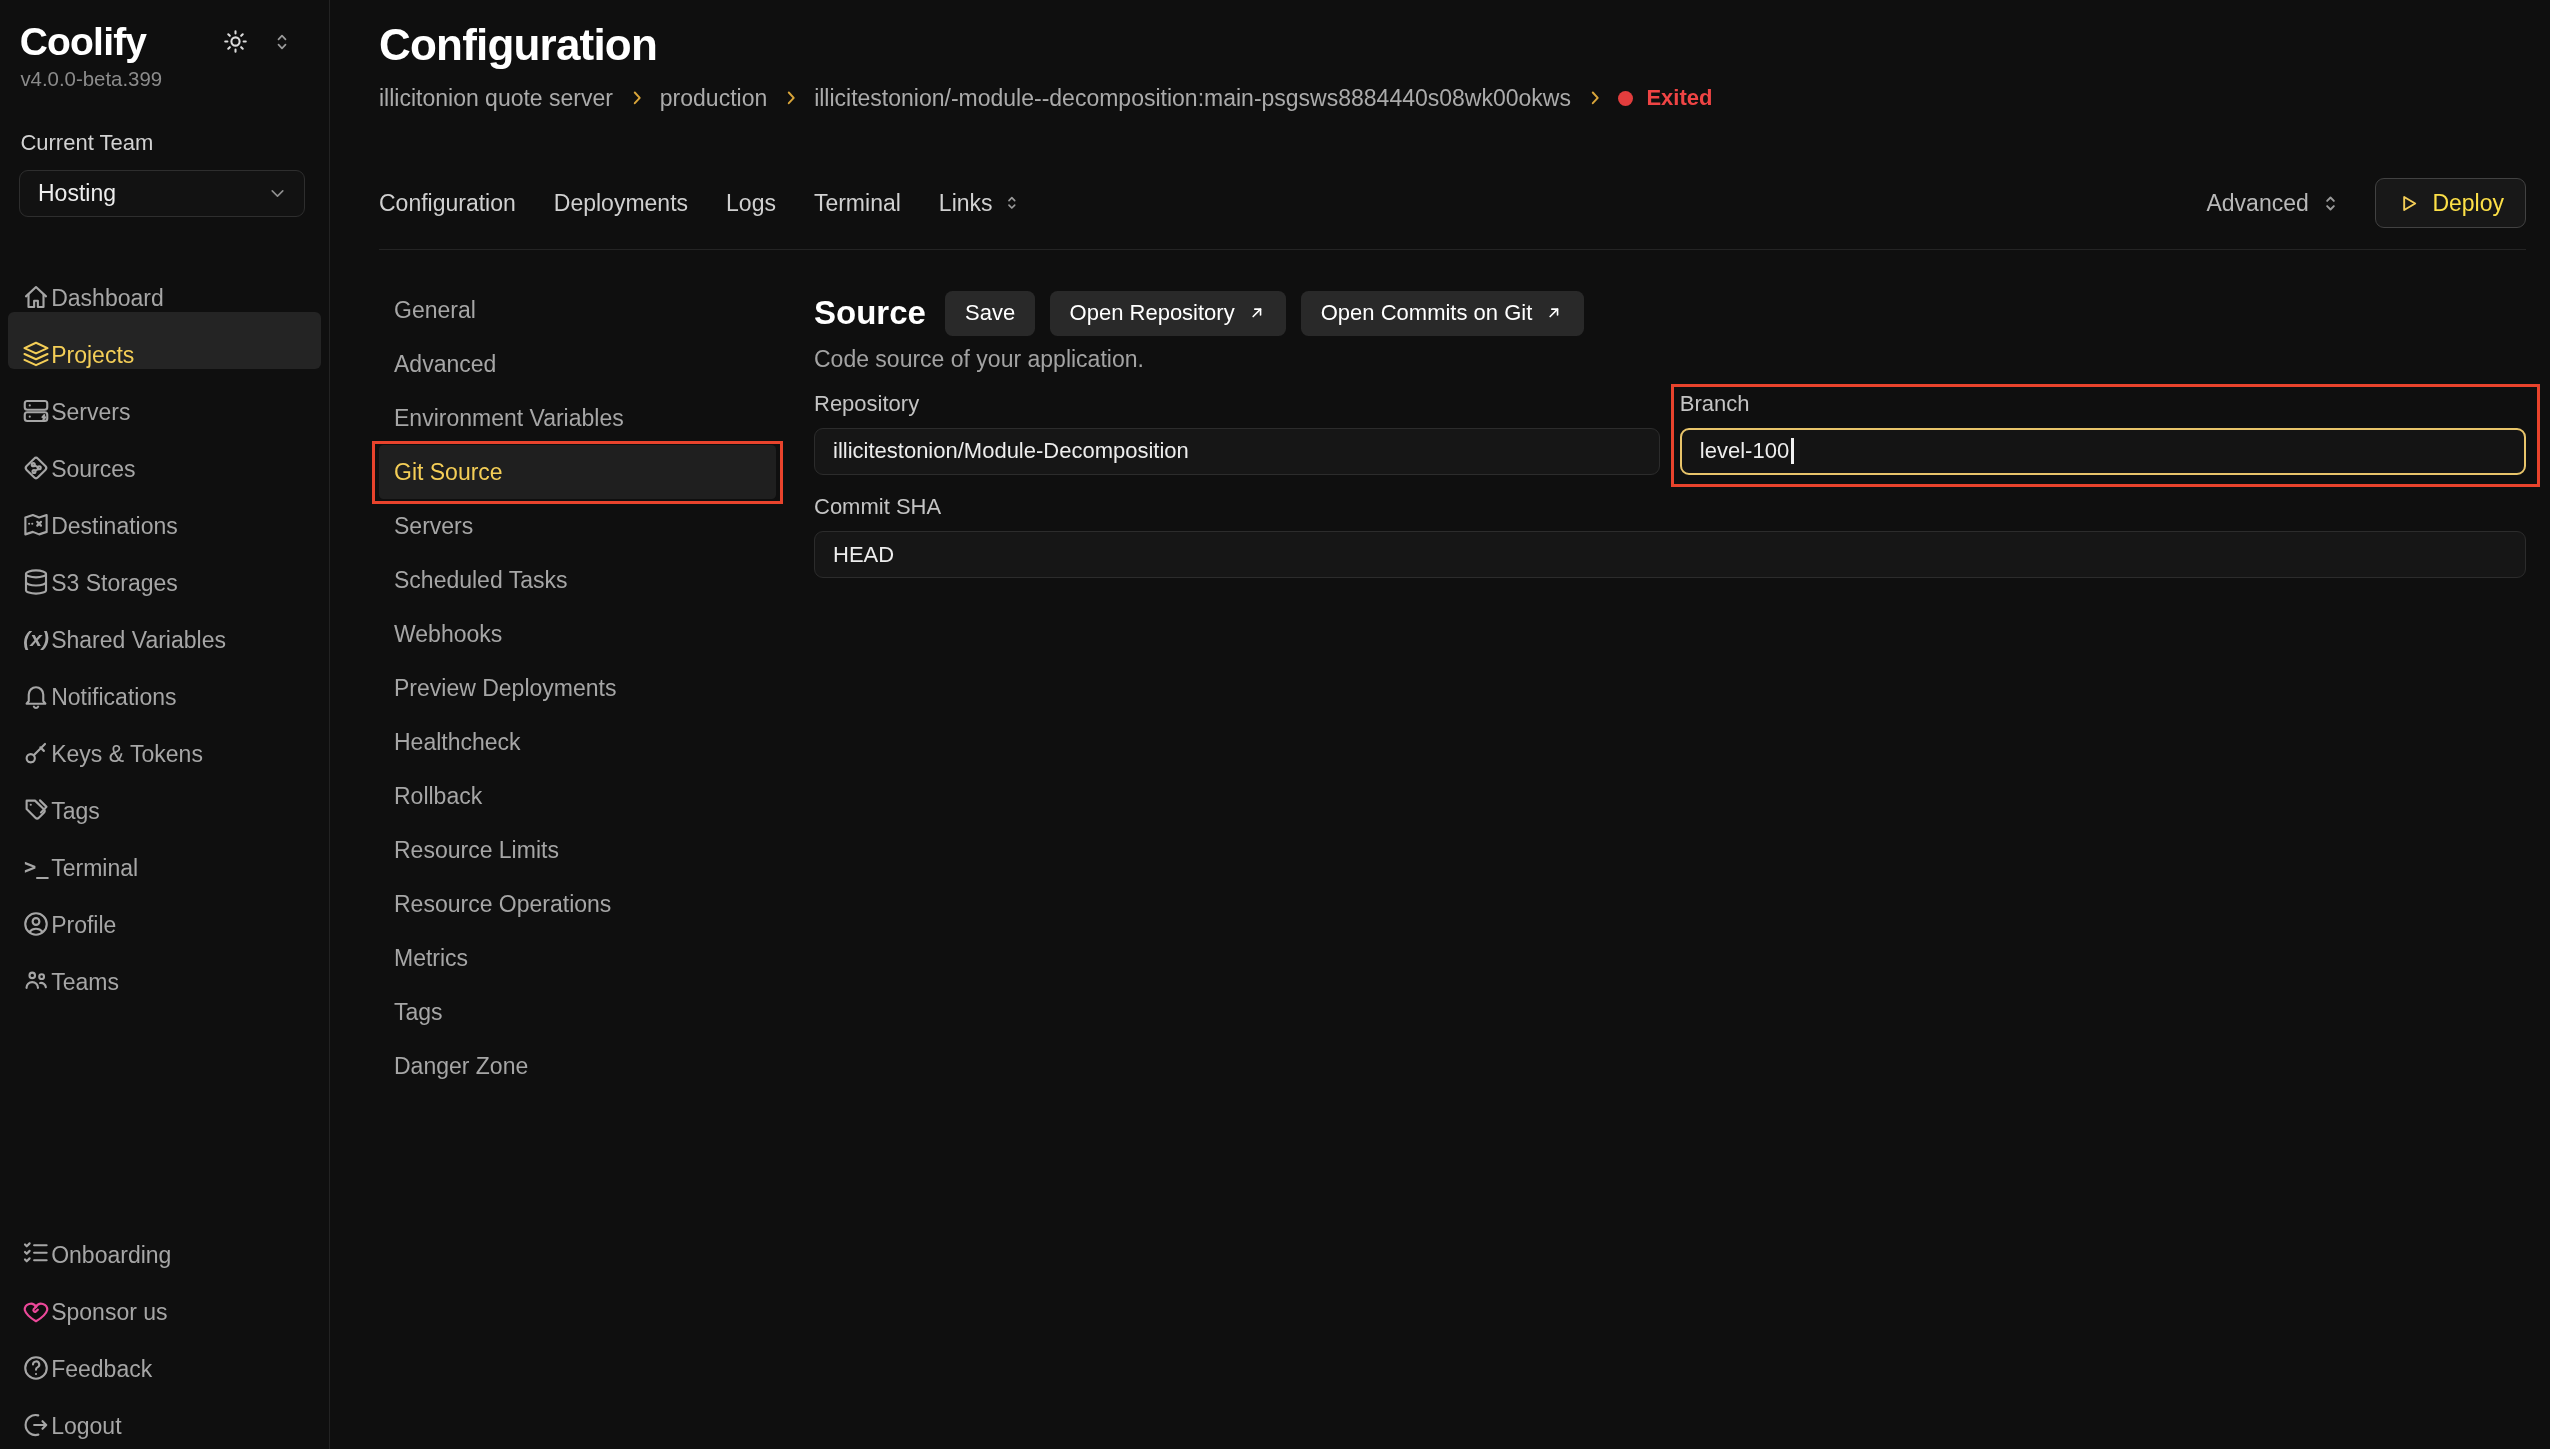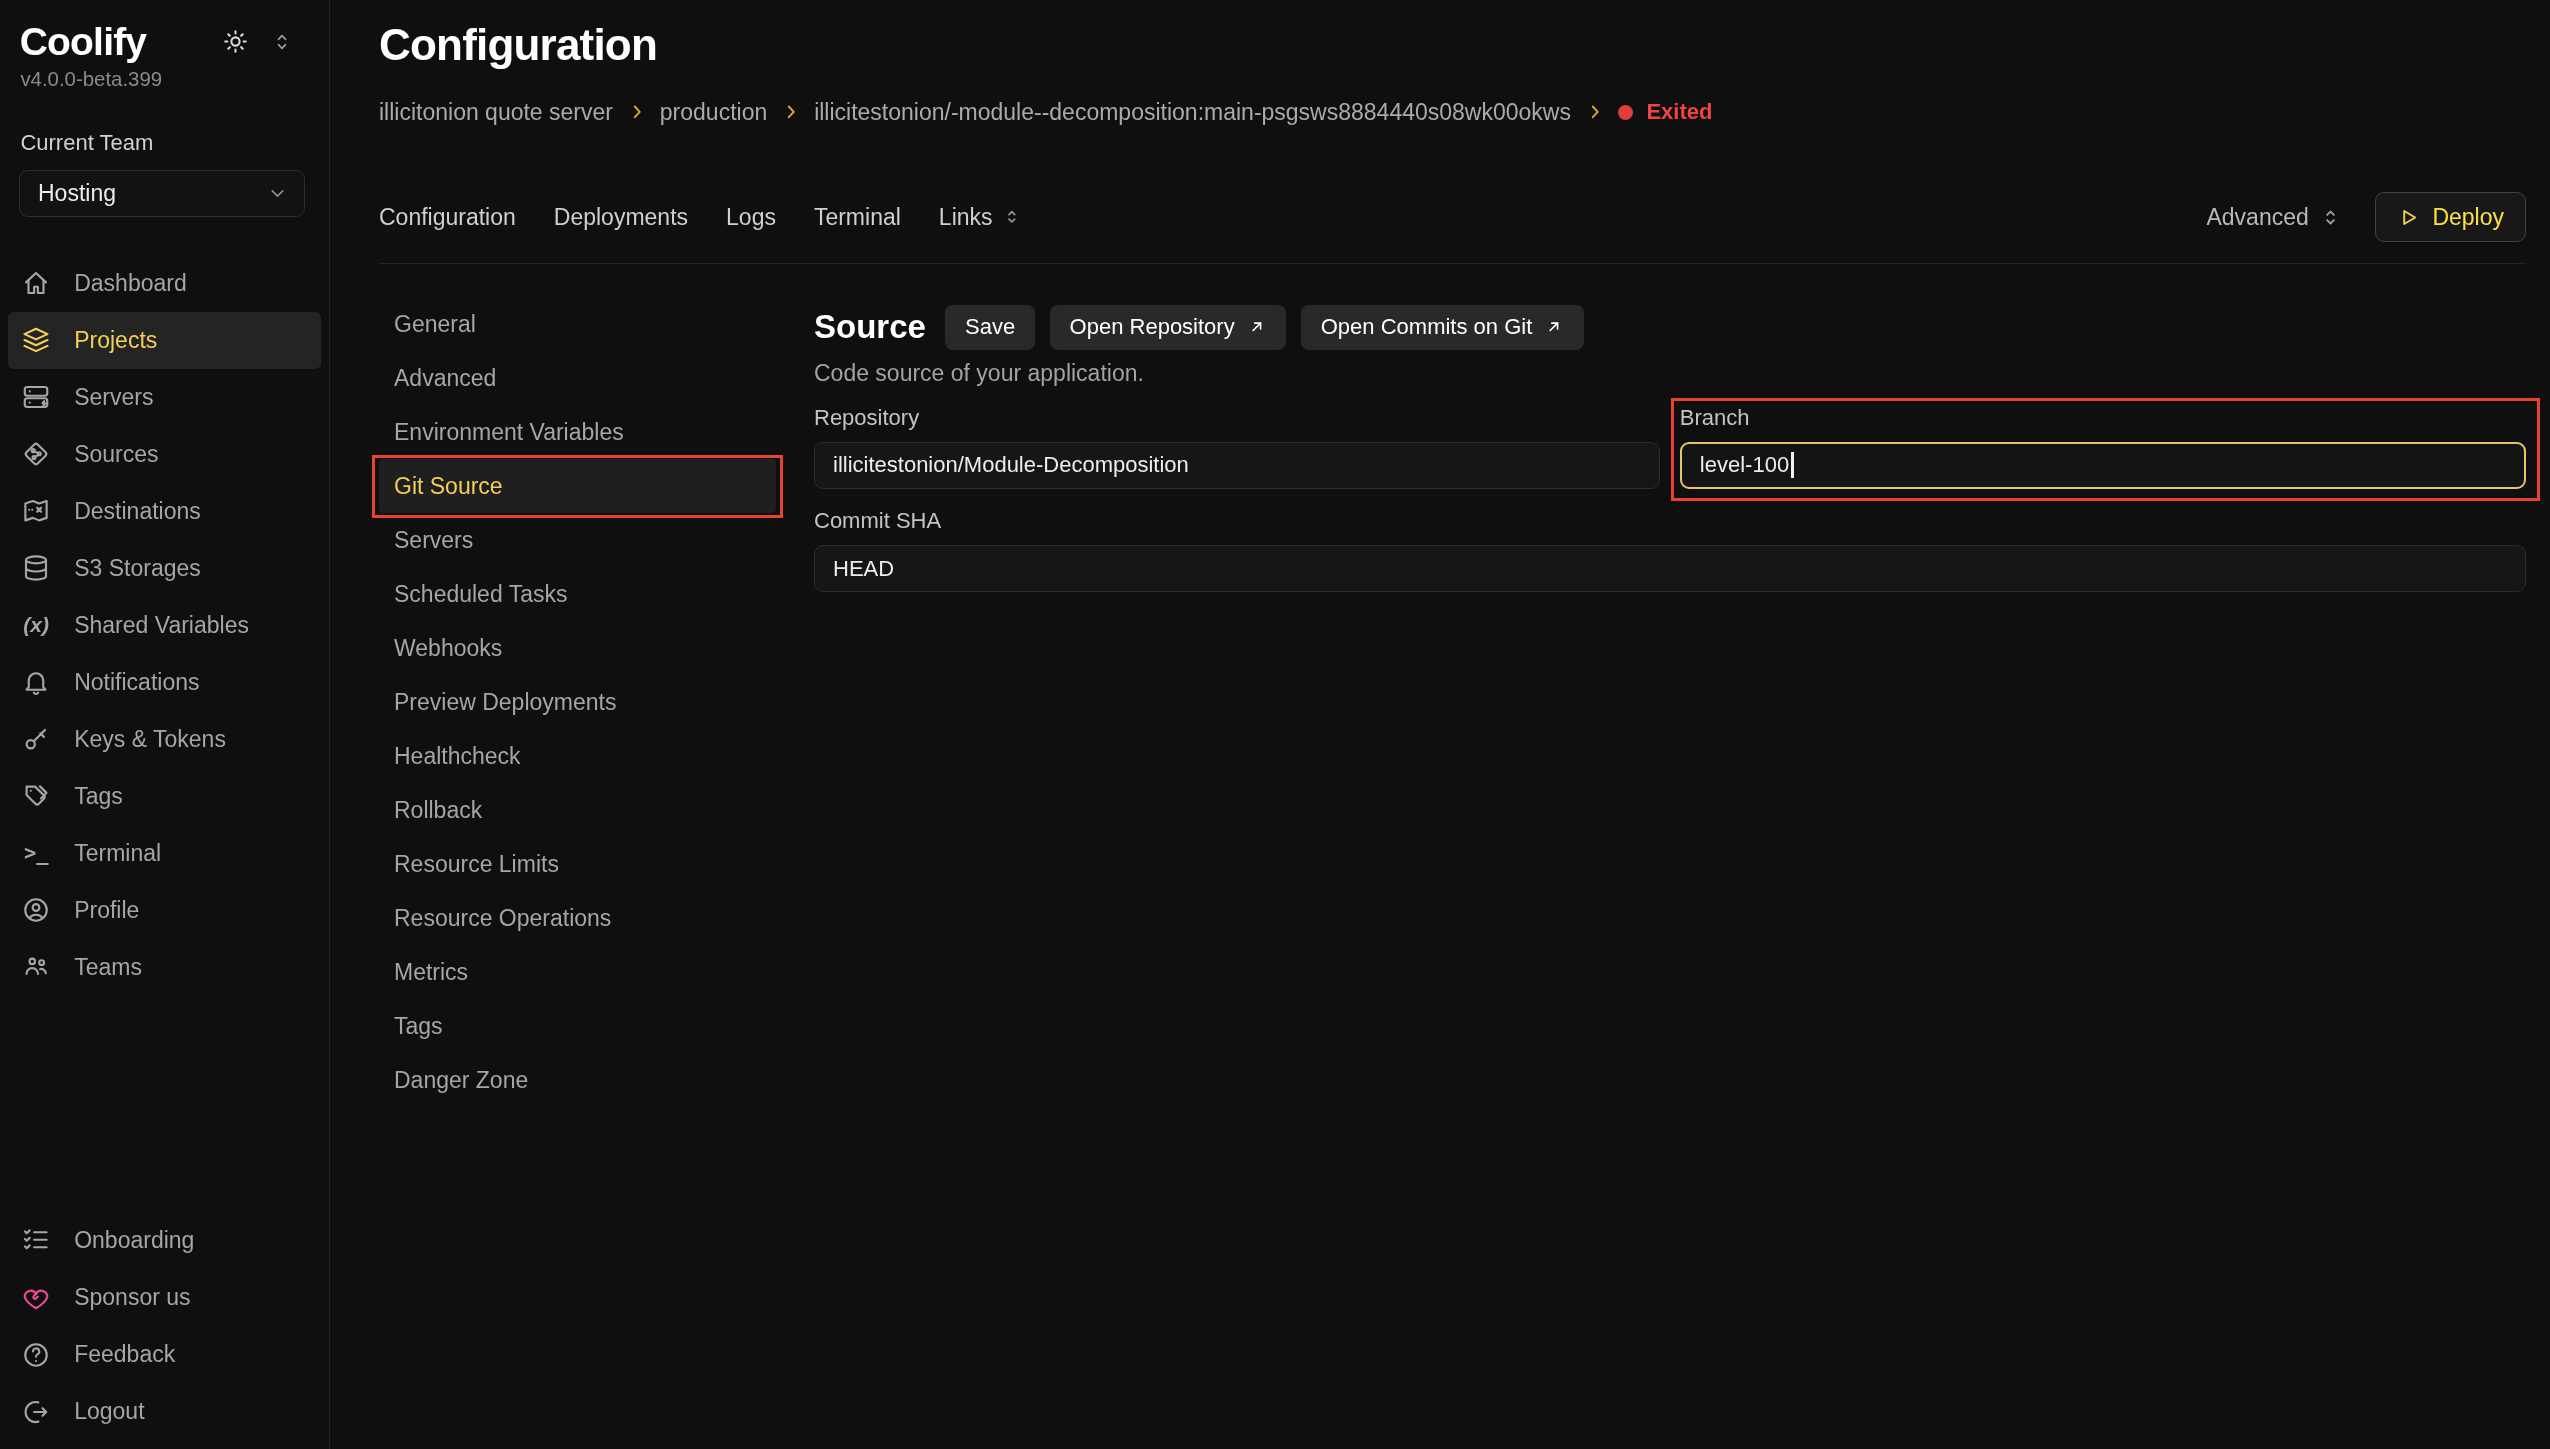--- a/index.html
+++ b/index.html
@@ -20,32 +20,32 @@
   .icon-btn.sel { color:#9a9a9a; }
   .icon-btn.sel svg { width:24px; height:24px; }
   .version { padding:4.5px 0 0 20.4px; color:#8b8b8b; font-size:20.4px; }
   .team-label { padding:39px 0 0 20.4px; color:#d2d2d2; font-size:22px; }
   .team-select { margin:13.6px 0 0 19px; width:286px; height:47px; border:1.5px solid #2e2e2e; border-radius:9px; background:#121212; display:flex; align-items:center; padding:0 15px 0 18px; font-size:23px; color:#ededed; cursor:pointer; }
   .team-select .chev { margin-left:auto; color:#8f8f8f; }
   .team-select .chev svg { width:23px; height:23px; }
 
   .sb-nav { display:flex; flex-direction:column; padding:0 7.6px; margin-top:38px; }
   .sb-nav.sb-footer { margin-top:auto; margin-bottom:9px; }
-  .sb-item { display:flex; align-items:center; gap:23px; height:57px; padding-left:13.6px; border-radius:6px; color:#a6a6a6; font-size:23px; text-decoration:none; cursor:pointer; }
+  .sb-item { display:flex; align-items:flex-end; height:57px; padding-left:13.6px; border-radius:6px; color:#a6a6a6; font-size:23px; text-decoration:none; cursor:pointer; }
   .sb-item .ic { width:30px; height:30px; flex:none; display:flex; align-items:center; justify-content:center; }
   .sb-item .ic svg { width:30px; height:30px; }
   .sb-item.active { background:#242424; color:#f4ce57; }
   .ic-text { font-size:21px; font-weight:700; font-style:italic; }
   .ic-mono { font-family:"DejaVu Sans Mono", monospace; font-size:20.4px; font-weight:700; font-style:normal; }
   .pink { color:#ec4899; }
 
   
   .main { position:absolute; left:331px; right:0; top:0; bottom:0; padding:18px 24px 0 48px; }
   .page-title { margin:0; font-size:44px; font-weight:800; letter-spacing:-0.8px; line-height:53px; }
-  .breadcrumb { display:flex; align-items:center; gap:13.6px; margin-top:28px; font-size:23px; line-height:26px; color:#ababab; }
+  .breadcrumb { display:flex; align-items:center; gap:13.6px; margin-top:14px; font-size:23px; line-height:26px; color:#ababab; }
   .breadcrumb a { color:#ababab; text-decoration:none; cursor:pointer; white-space:nowrap; }
   .bc-chev { color:#d9a53a; }
   .bc-chev svg { width:19.7px; height:19.7px; stroke-width:2.4; }
   .status-dot { width:15px; height:15px; border-radius:50%; background:#e23d3d; }
   .status-text { color:#ef4444; font-weight:700; font-size:22px; }
 
   .tabbar { display:flex; align-items:center; margin-top:67px; padding-bottom:21px; border-bottom:1.5px solid #242424; }
   .tabs { display:flex; align-items:center; gap:38px; }
   .tab { color:#d0d0d0; font-size:23px; text-decoration:none; display:flex; align-items:center; gap:9px; cursor:pointer; }
   .sel-ic { color:#9a9a9a; }

